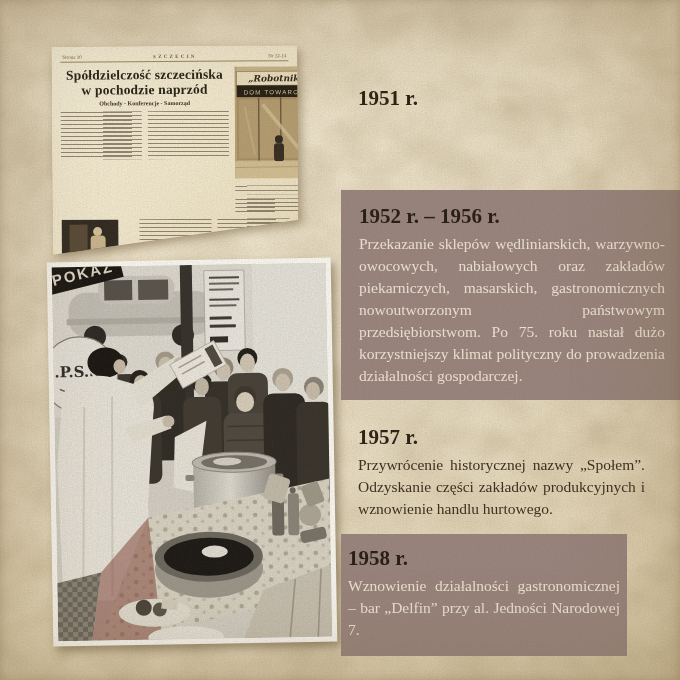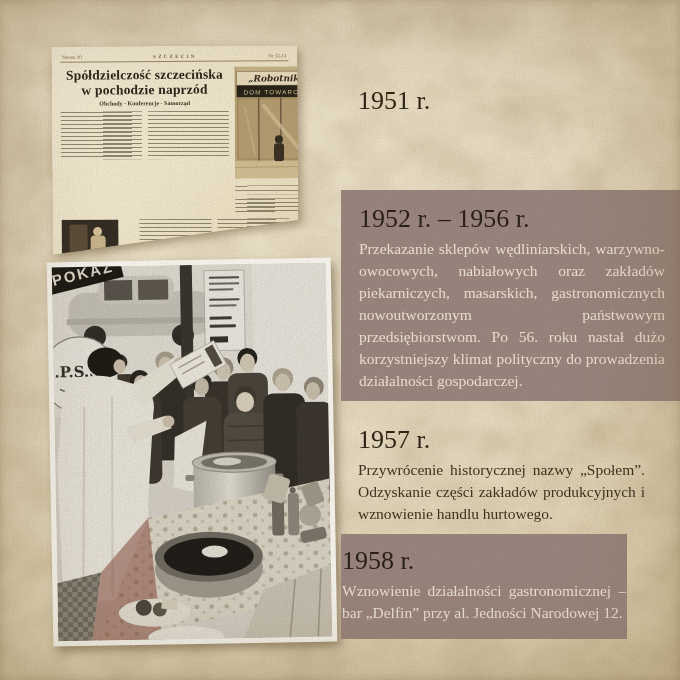--- a/index.html
+++ b/index.html
@@ -42,29 +42,29 @@
   
   #demo-photo{
     left:50px;top:260px;width:284px;height:384px;box-sizing:border-box;
     background:#fbfaf4;padding:5px;transform:rotate(-1deg);
     box-shadow:4px 5px 9px rgba(80,60,30,.45);
   }
   #demo-photo svg{display:block;}
 
   
   .tl-entry{position:absolute;z-index:3;}
-  .tl-year{font-weight:400;font-size:26px;color:#2a2014;margin:0 0 4px 0;}
+  .tl-year{font-weight:700;font-size:21px;color:#2a2014;margin:0 0 4px 0;}
   .tl-text{font-size:15.5px;line-height:1.42;color:#3a2e1f;text-align:justify;margin:0;}
   .tl-block{background:#9a8580;box-sizing:border-box;}
   .tl-block .tl-year{color:#241c13;}
   .tl-block .tl-text{color:#f0e7d8;}
   #entry-1951{left:358px;top:86px;width:287px;}
   #block-1952{left:341px;top:190px;width:342px;min-height:210px;padding:14px 18px 9px;}
   #entry-1957{left:358px;top:419px;width:287px;margin-top:6px;}
-  #block-1958{left:341px;top:534px;width:286px;padding:12px 1px 15px;}
+  #block-1958{left:341px;top:534px;width:286px;padding:12px 7px 15px;}
 </style>
 </head>
 <body>
 
 <svg id="blotch-svg" class="layer" width="680" height="680">
   <defs>
     <filter id="blotch" x="0" y="0" width="100%" height="100%">
       <feTurbulence type="fractalNoise" baseFrequency="0.018 0.022" numOctaves="3" seed="7" result="n"></feTurbulence>
       <feColorMatrix in="n" type="matrix" values="0 0 0 0 0  0 0 0 0 0  0 0 0 0 0  0.65 0.65 0.65 0 -0.78" result="a"></feColorMatrix>
       <feFlood flood-color="#8a7348" result="c"></feFlood>
@@ -326,31 +326,31 @@
     <rect width="274" height="374" filter="url(#bwgrain)" opacity="0.12"></rect>
   </svg>
 </div>
 
 <section id="entry-1951" class="tl-entry">
   <h2 class="tl-year">1951 r.</h2>
 </section>
 
 <section id="block-1952" class="tl-entry tl-block">
   <h2 class="tl-year">1952 r. – 1956 r.</h2>
-  <p class="tl-text">Przekazanie sklepów wędliniarskich, warzywno-owocowych, nabiałowych oraz zakładów piekarniczych, masarskich, gastronomicznych nowoutworzonym państwowym przedsiębiorstwom. Po 56. roku nastał dużo korzystniejszy klimat polityczny do prowadzenia działalności gospodarczej.</p>
+  <p class="tl-text">Przekazanie sklepów wędliniarskich, warzywno-owocowych, nabiałowych oraz zakładów piekarniczych, masarskich, gastronomicznych nowoutworzonym państwowym przedsiębiorstwom. Po 75. roku nastał dużo korzystniejszy klimat polityczny do prowadzenia działalności gospodarczej.</p>
 </section>
 
 <section id="entry-1957" class="tl-entry">
   <h2 class="tl-year">1957 r.</h2>
   <p class="tl-text">Przywrócenie historycznej nazwy „Społem”. Odzyskanie części zakładów produkcyjnych i wznowienie handlu hurtowego.</p>
 </section>
 
 <section id="block-1958" class="tl-entry tl-block">
   <h2 class="tl-year">1958 r.</h2>
-  <p class="tl-text">Wznowienie działalności gastronomicznej – bar „Delfin” przy al. Jedności Narodowej 12.</p>
+  <p class="tl-text">Wznowienie działalności gastronomicznej – bar „Delfin” przy al. Jedności Narodowej 7.</p>
 </section>
 
 <svg id="grain-svg" class="layer" width="680" height="680">
   <defs>
     <filter id="grain" x="0" y="0" width="100%" height="100%">
       <feTurbulence type="fractalNoise" baseFrequency="0.8" numOctaves="2" seed="3" result="n"></feTurbulence>
       <feColorMatrix in="n" type="matrix" values="0 0 0 0 0  0 0 0 0 0  0 0 0 0 0  0.5 0.5 0.5 0 -0.42" result="a"></feColorMatrix>
       <feFlood flood-color="#6d5a38" result="c"></feFlood>
       <feComposite in="c" in2="a" operator="in"></feComposite>
     </filter>

